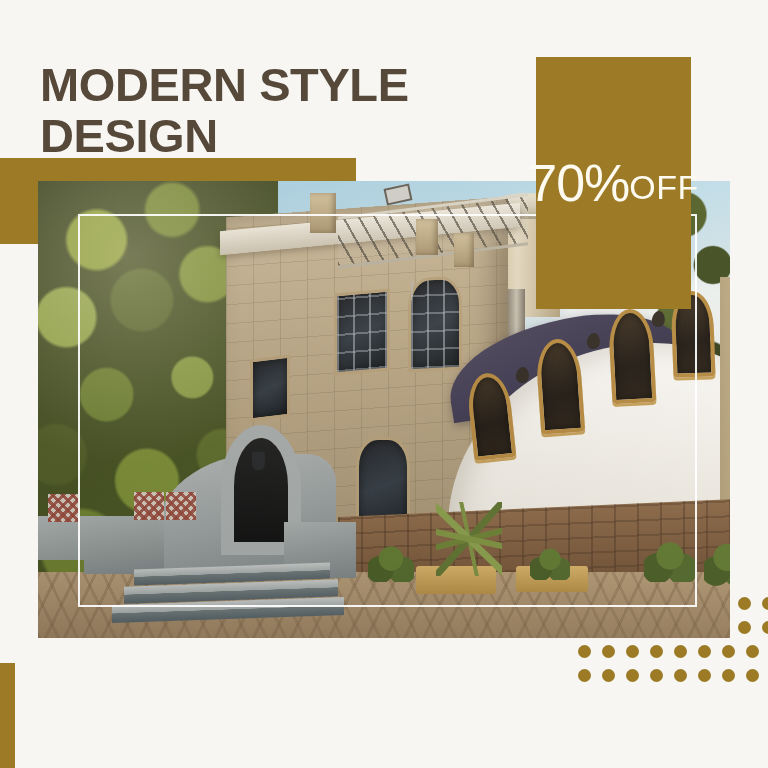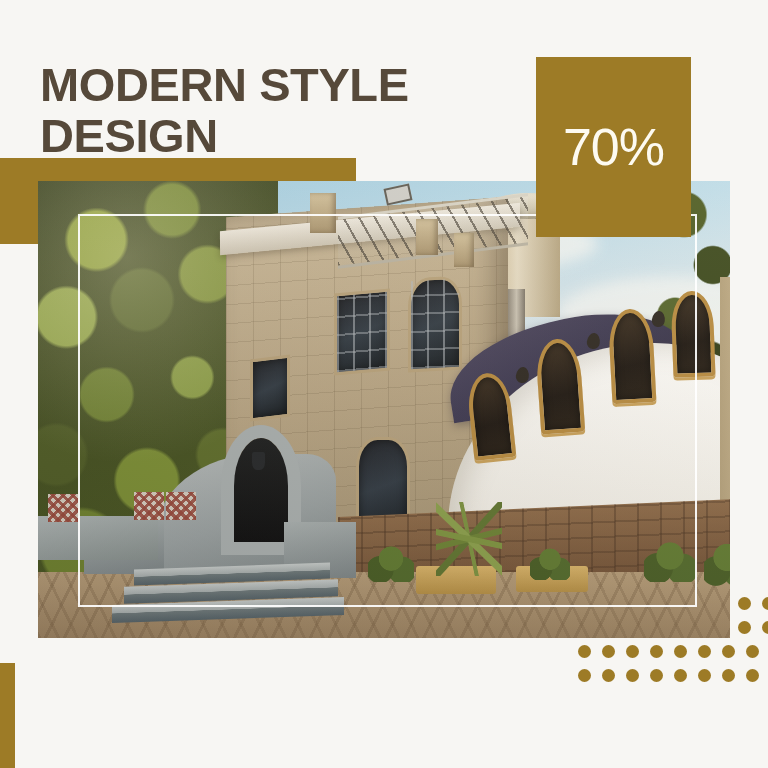--- a/index.html
+++ b/index.html
@@ -46,21 +46,21 @@
     height: 86px;
     background: #9d7b26;
   }
 
   
   .badge {
     position: absolute;
     left: 536px;
     top: 57px;
     width: 155px;
-    height: 180px;
+    height: 252px;
     background: #9d7b26;
     display: flex;
     flex-direction: row;
     align-items: center;
     justify-content: center;
     z-index: 6;
   }
   .badge-percent {
     font-size: 52px;
     font-weight: normal;
@@ -506,20 +506,21 @@
       <div class="fence-orn" style="left:128px;bottom:118px;"></div>
 
       <div class="photo-warm"></div>
     </div>
   </div>
 
   <div class="photo-frame"></div>
 
   <div class="badge">
     <span class="badge-percent">70%</span>
+    <span class="badge-off">OFF</span>
   </div>
 
   <div class="dots dots-upper">
       <div class="dot-row">
         <span class="dot" style="background: rgb(157, 123, 38);"></span>
         <span class="dot" style="background: rgb(157, 123, 38);"></span>
       </div>
       <div class="dot-row">
         <span class="dot" style="background: rgb(157, 123, 38);"></span>
         <span class="dot" style="background: rgb(157, 123, 38);"></span>

